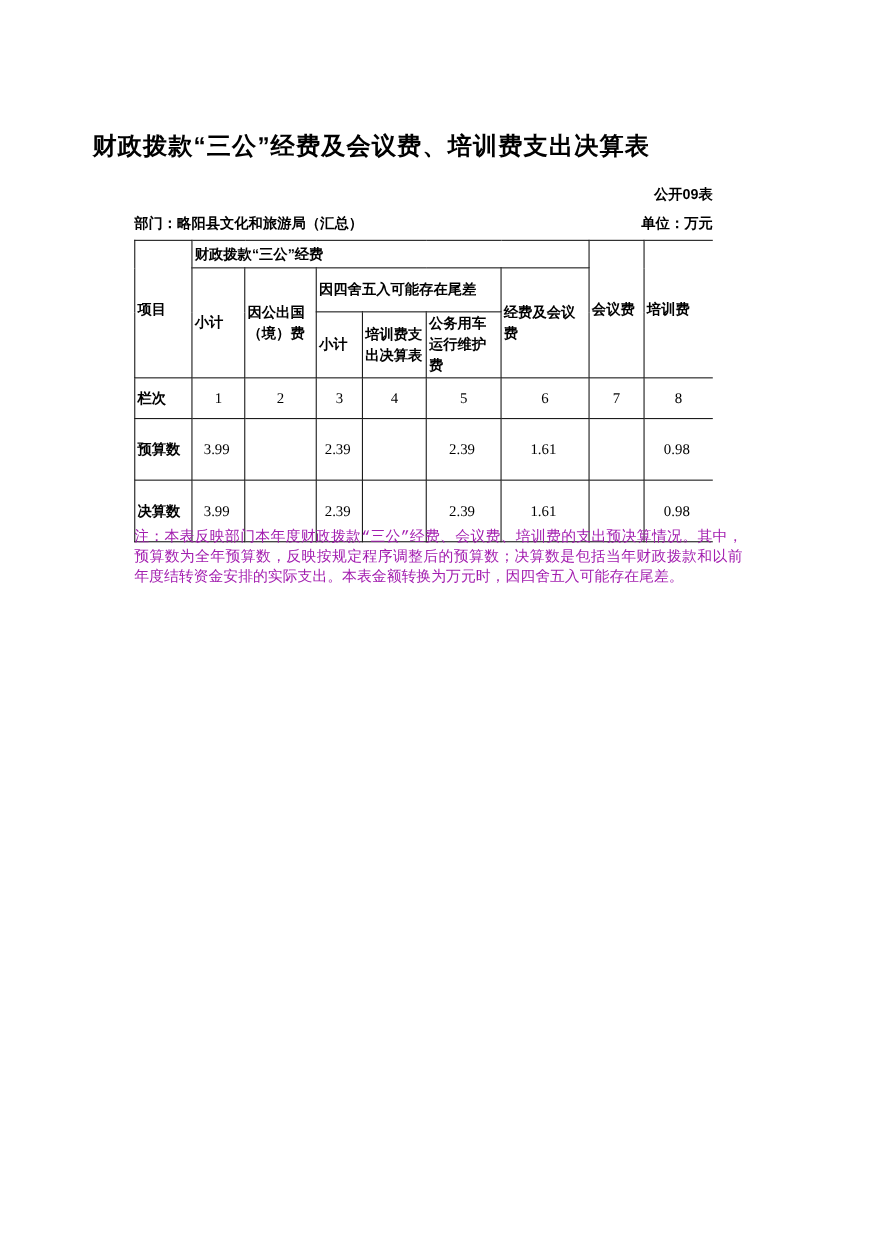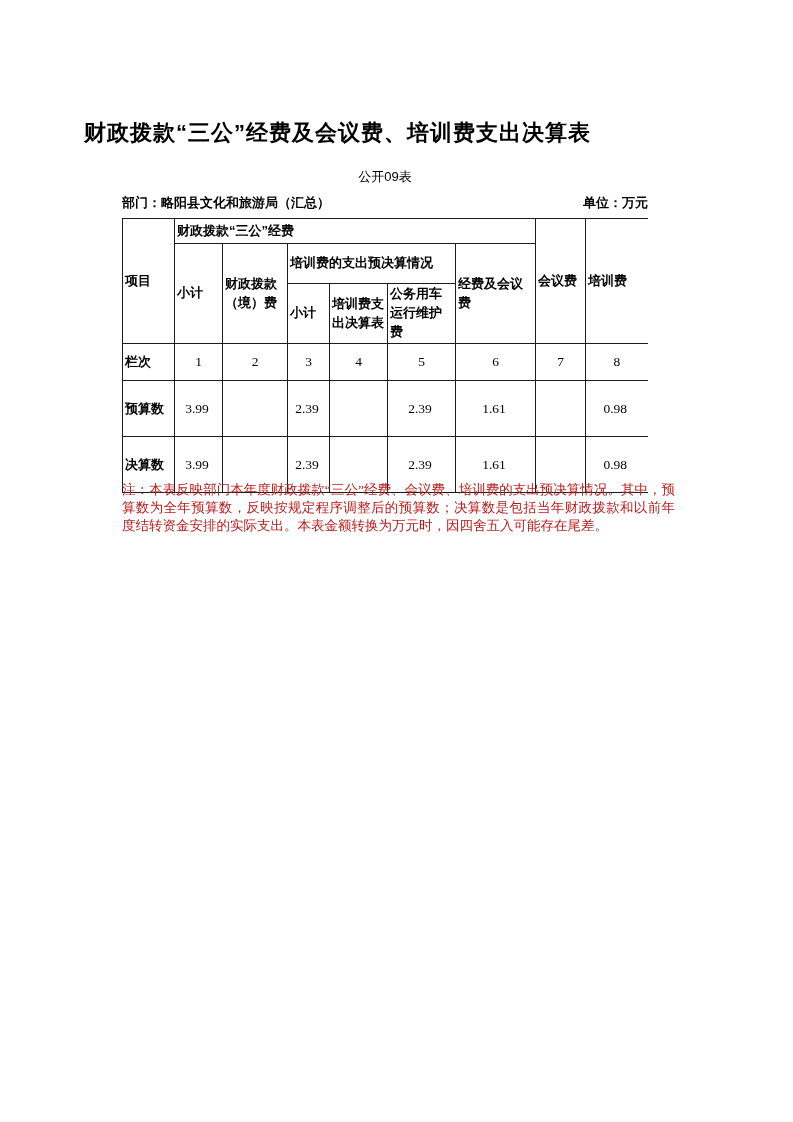--- a/index.html
+++ b/index.html
@@ -21,23 +21,23 @@
     font-size: 22px;
     font-weight: bold;
     letter-spacing: 1px;
     font-family: "Liberation Sans", sans-serif;
   }
   .form-code {
     position: absolute;
     top: 168px;
     left: 122px;
     width: 526px;
-    text-align: center;
+    text-align: right;
     font-size: 13px;
-    font-weight: normal;
+    font-weight: bold;
   }
   .meta-line {
     position: absolute;
     top: 194px;
     left: 122px;
     width: 526px;
     display: flex;
     justify-content: space-between;
     font-size: 13px;
     font-weight: bold;
@@ -79,25 +79,25 @@
   tr.h1 { height: 25px; }
   tr.h2 { height: 40px; }
   tr.h3 { height: 60px; }
   tr.rn { height: 37px; }
   tr.rd { height: 56px; }
   .note {
     position: absolute;
     top: 481px;
     left: 122px;
     width: 553px;
-    font-family: Liberation Serif, serif;
+    font-family: Liberation Mono, monospace;
     font-size: 13.5px;
     line-height: 1.32;
     text-align: justify;
-    color: #b91c1c;
+    color: #a21caf;
   }
 </style>
 </head>
 <body>
 
 <div class="page">
 
   <div class="doc-title">财政拨款“三公”经费及会议费、培训费支出决算表</div>
 
   <div class="form-code">公开09表</div>
@@ -121,22 +121,22 @@
     </colgroup>
     <tbody>
         <tr class="h1">
       <td class="hc" rowspan="3">项目</td>
       <td class="hc" colspan="6">财政拨款“三公”经费</td>
       <td class="hc" rowspan="3">会议费</td>
       <td class="hc no-right" rowspan="3">培训费</td>
     </tr>
     <tr class="h2">
       <td class="hc" rowspan="2">小计</td>
-      <td class="hc" rowspan="2">财政拨款（境）费</td>
-      <td class="hc" colspan="3">培训费的支出预决算情况</td>
+      <td class="hc" rowspan="2">因公出国（境）费</td>
+      <td class="hc" colspan="3">因四舍五入可能存在尾差</td>
       <td class="hc" rowspan="2">经费及会议费</td>
     </tr>
     <tr class="h3">
       <td class="hc">小计</td>
       <td class="hc">培训费支出决算表</td>
       <td class="hc">公务用车运行维护费</td>
     </tr>
     <tr class="rn">
       <td class="rowlabel">栏次</td>
       <td class="num c">1</td>

